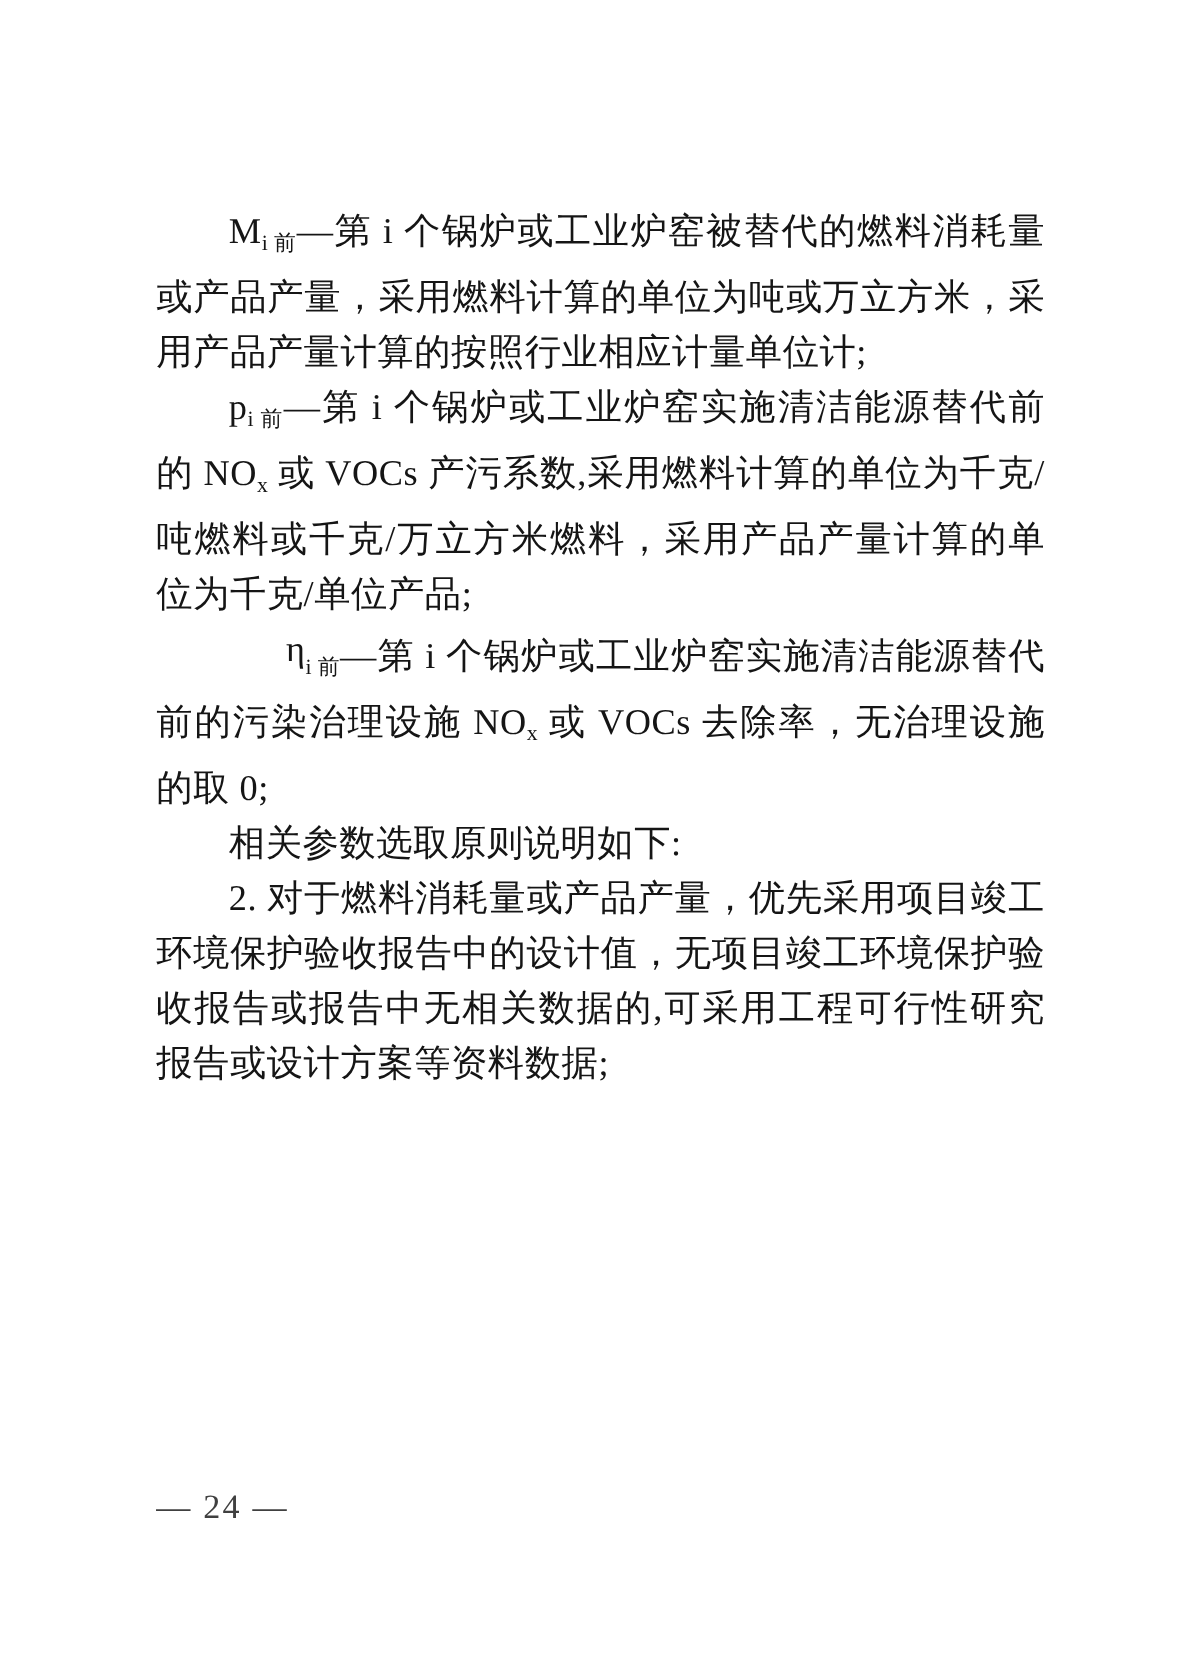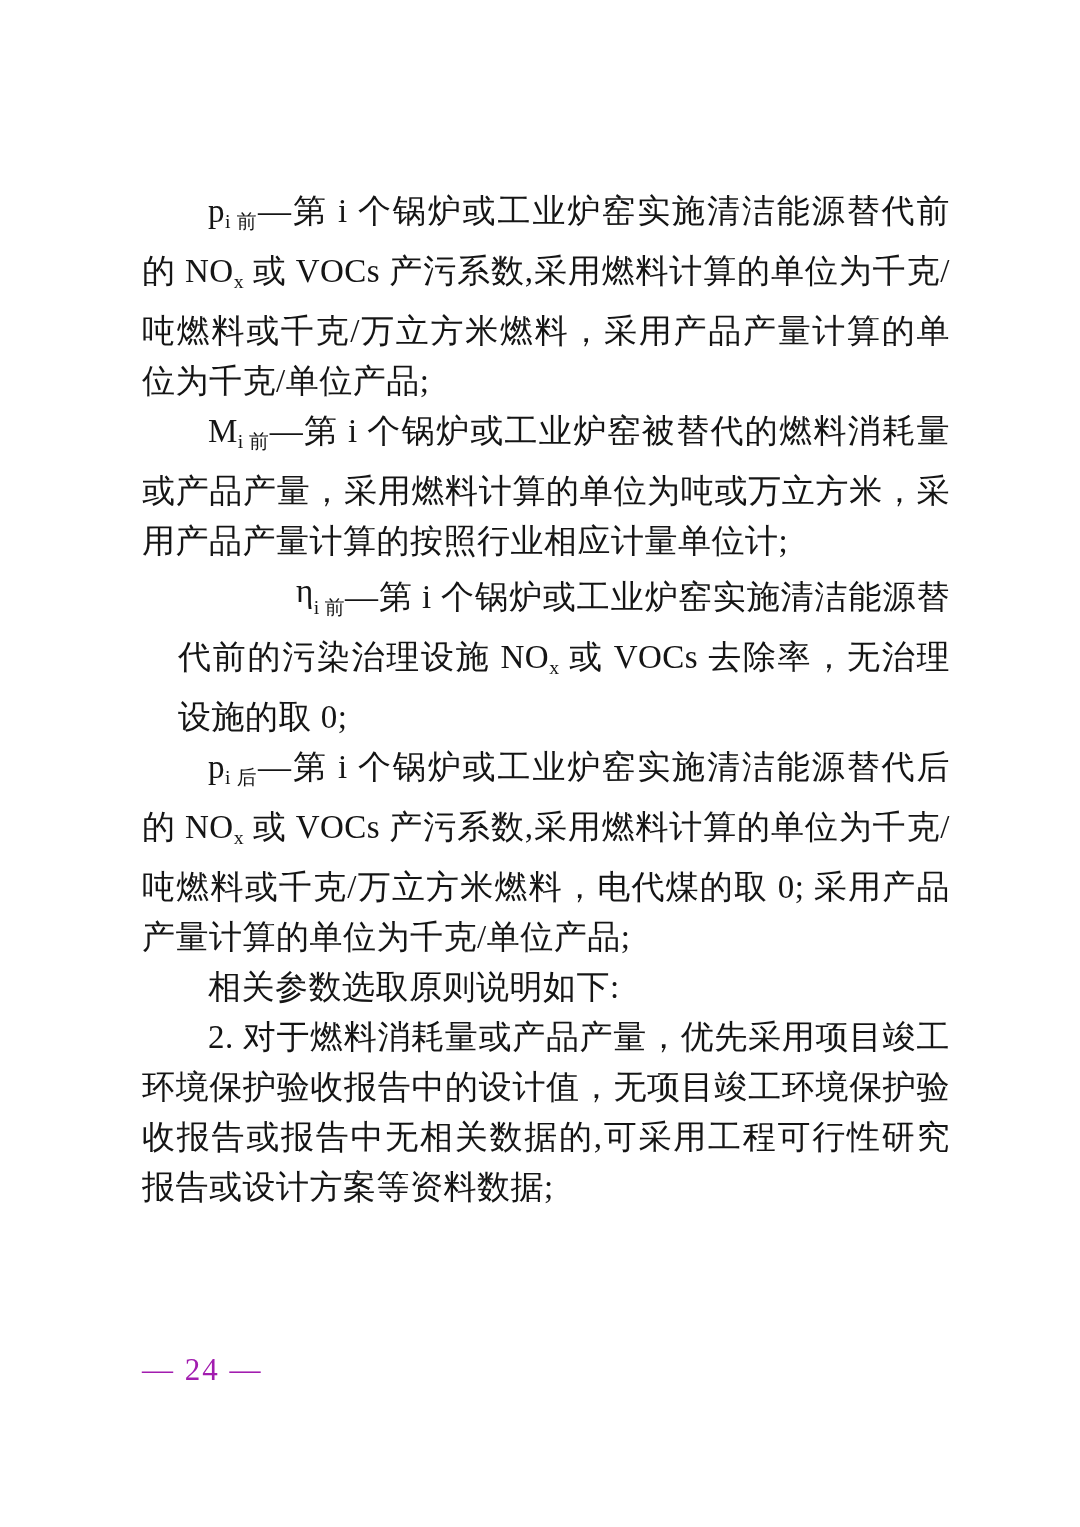--- a/index.html
+++ b/index.html
@@ -26,46 +26,44 @@
     margin: 0;
     font-size: 33px;
     line-height: 50px;
     text-align: justify;
     text-align-last: left;
     text-indent: 66px;
     letter-spacing: 0.5px;
   }
   .para.eta-indent {
     text-indent: 118px;
-    margin-left: 36px;
   }
   .sub {
     font-size: 0.60em;
     vertical-align: -0.30em;
     letter-spacing: 0;
   }
   .eta {
     vertical-align: 0.18em;
     font-style: normal;
   }
   .footer-page-number {
     position: absolute;
     left: 142px;
     top: 1352px;
     font-size: 31px;
     letter-spacing: 2px;
-    color: #a21caf;
+    color: #404040;
   }
 </style>
 </head>
 <body>
 
 <main class="page">
   <section class="doc-body">
+      <p class="para"><span>M</span><span class="sub">i 前</span><span>—第 i 个锅炉或工业炉窑被替代的燃料消耗量或产品产量，采用燃料计算的单位为吨或万立方米，采用产品产量计算的按照行业相应计量单位计;</span></p>
       <p class="para"><span>p</span><span class="sub">i 前</span><span>—第 i 个锅炉或工业炉窑实施清洁能源替代前的 NO</span><span class="sub">x</span><span> 或 VOCs 产污系数,采用燃料计算的单位为千克/吨燃料或千克/万立方米燃料，采用产品产量计算的单位为千克/单位产品;</span></p>
-      <p class="para"><span>M</span><span class="sub">i 前</span><span>—第 i 个锅炉或工业炉窑被替代的燃料消耗量或产品产量，采用燃料计算的单位为吨或万立方米，采用产品产量计算的按照行业相应计量单位计;</span></p>
       <p class="para eta-indent"><span class="eta">η</span><span class="sub">i 前</span><span>—第 i 个锅炉或工业炉窑实施清洁能源替代前的污染治理设施 NO</span><span class="sub">x</span><span> 或 VOCs 去除率，无治理设施的取 0;</span></p>
-      <p class="para"><span>p</span><span class="sub">i 后</span><span>—第 i 个锅炉或工业炉窑实施清洁能源替代后的 NO</span><span class="sub">x</span><span> 或 VOCs 产污系数,采用燃料计算的单位为千克/吨燃料或千克/万立方米燃料，电代煤的取 0; 采用产品产量计算的单位为千克/单位产品;</span></p>
       <p class="para"><span>相关参数选取原则说明如下:</span></p>
       <p class="para"><span>2. 对于燃料消耗量或产品产量，优先采用项目竣工环境保护验收报告中的设计值，无项目竣工环境保护验收报告或报告中无相关数据的,可采用工程可行性研究报告或设计方案等资料数据;</span></p>
     </section>
   <div class="footer-page-number">— 24 —</div>
 </main>
 
 </body></html>

